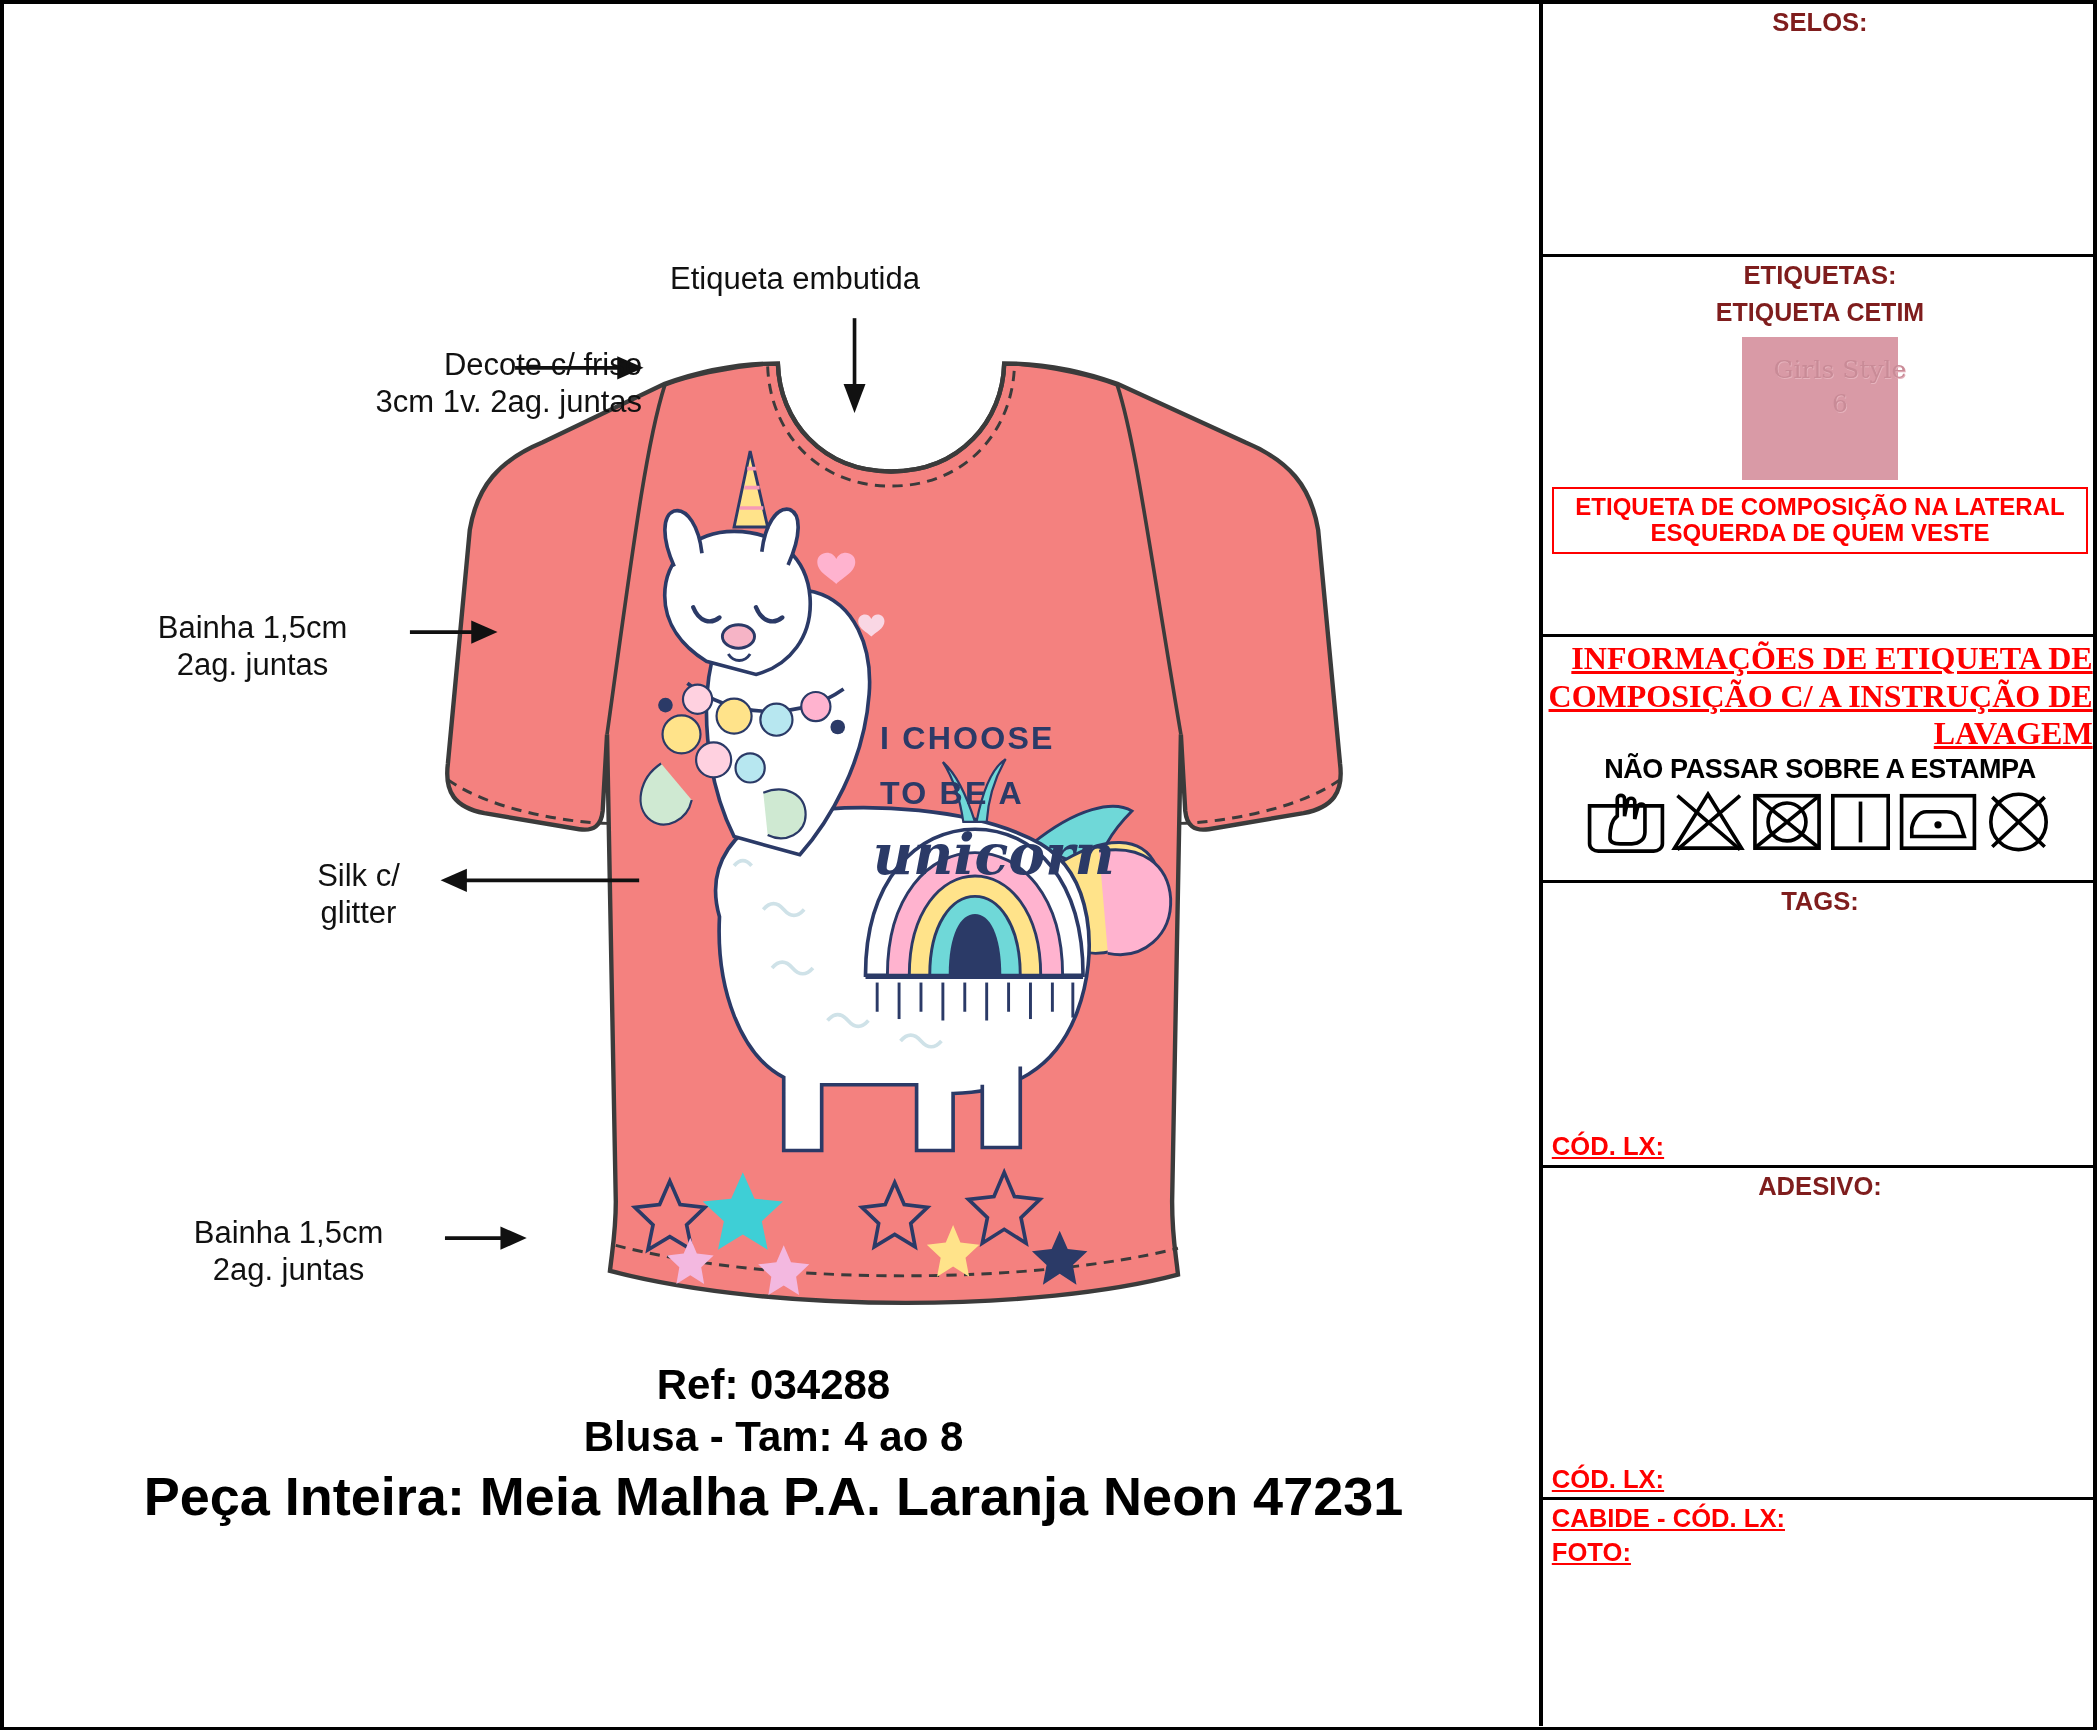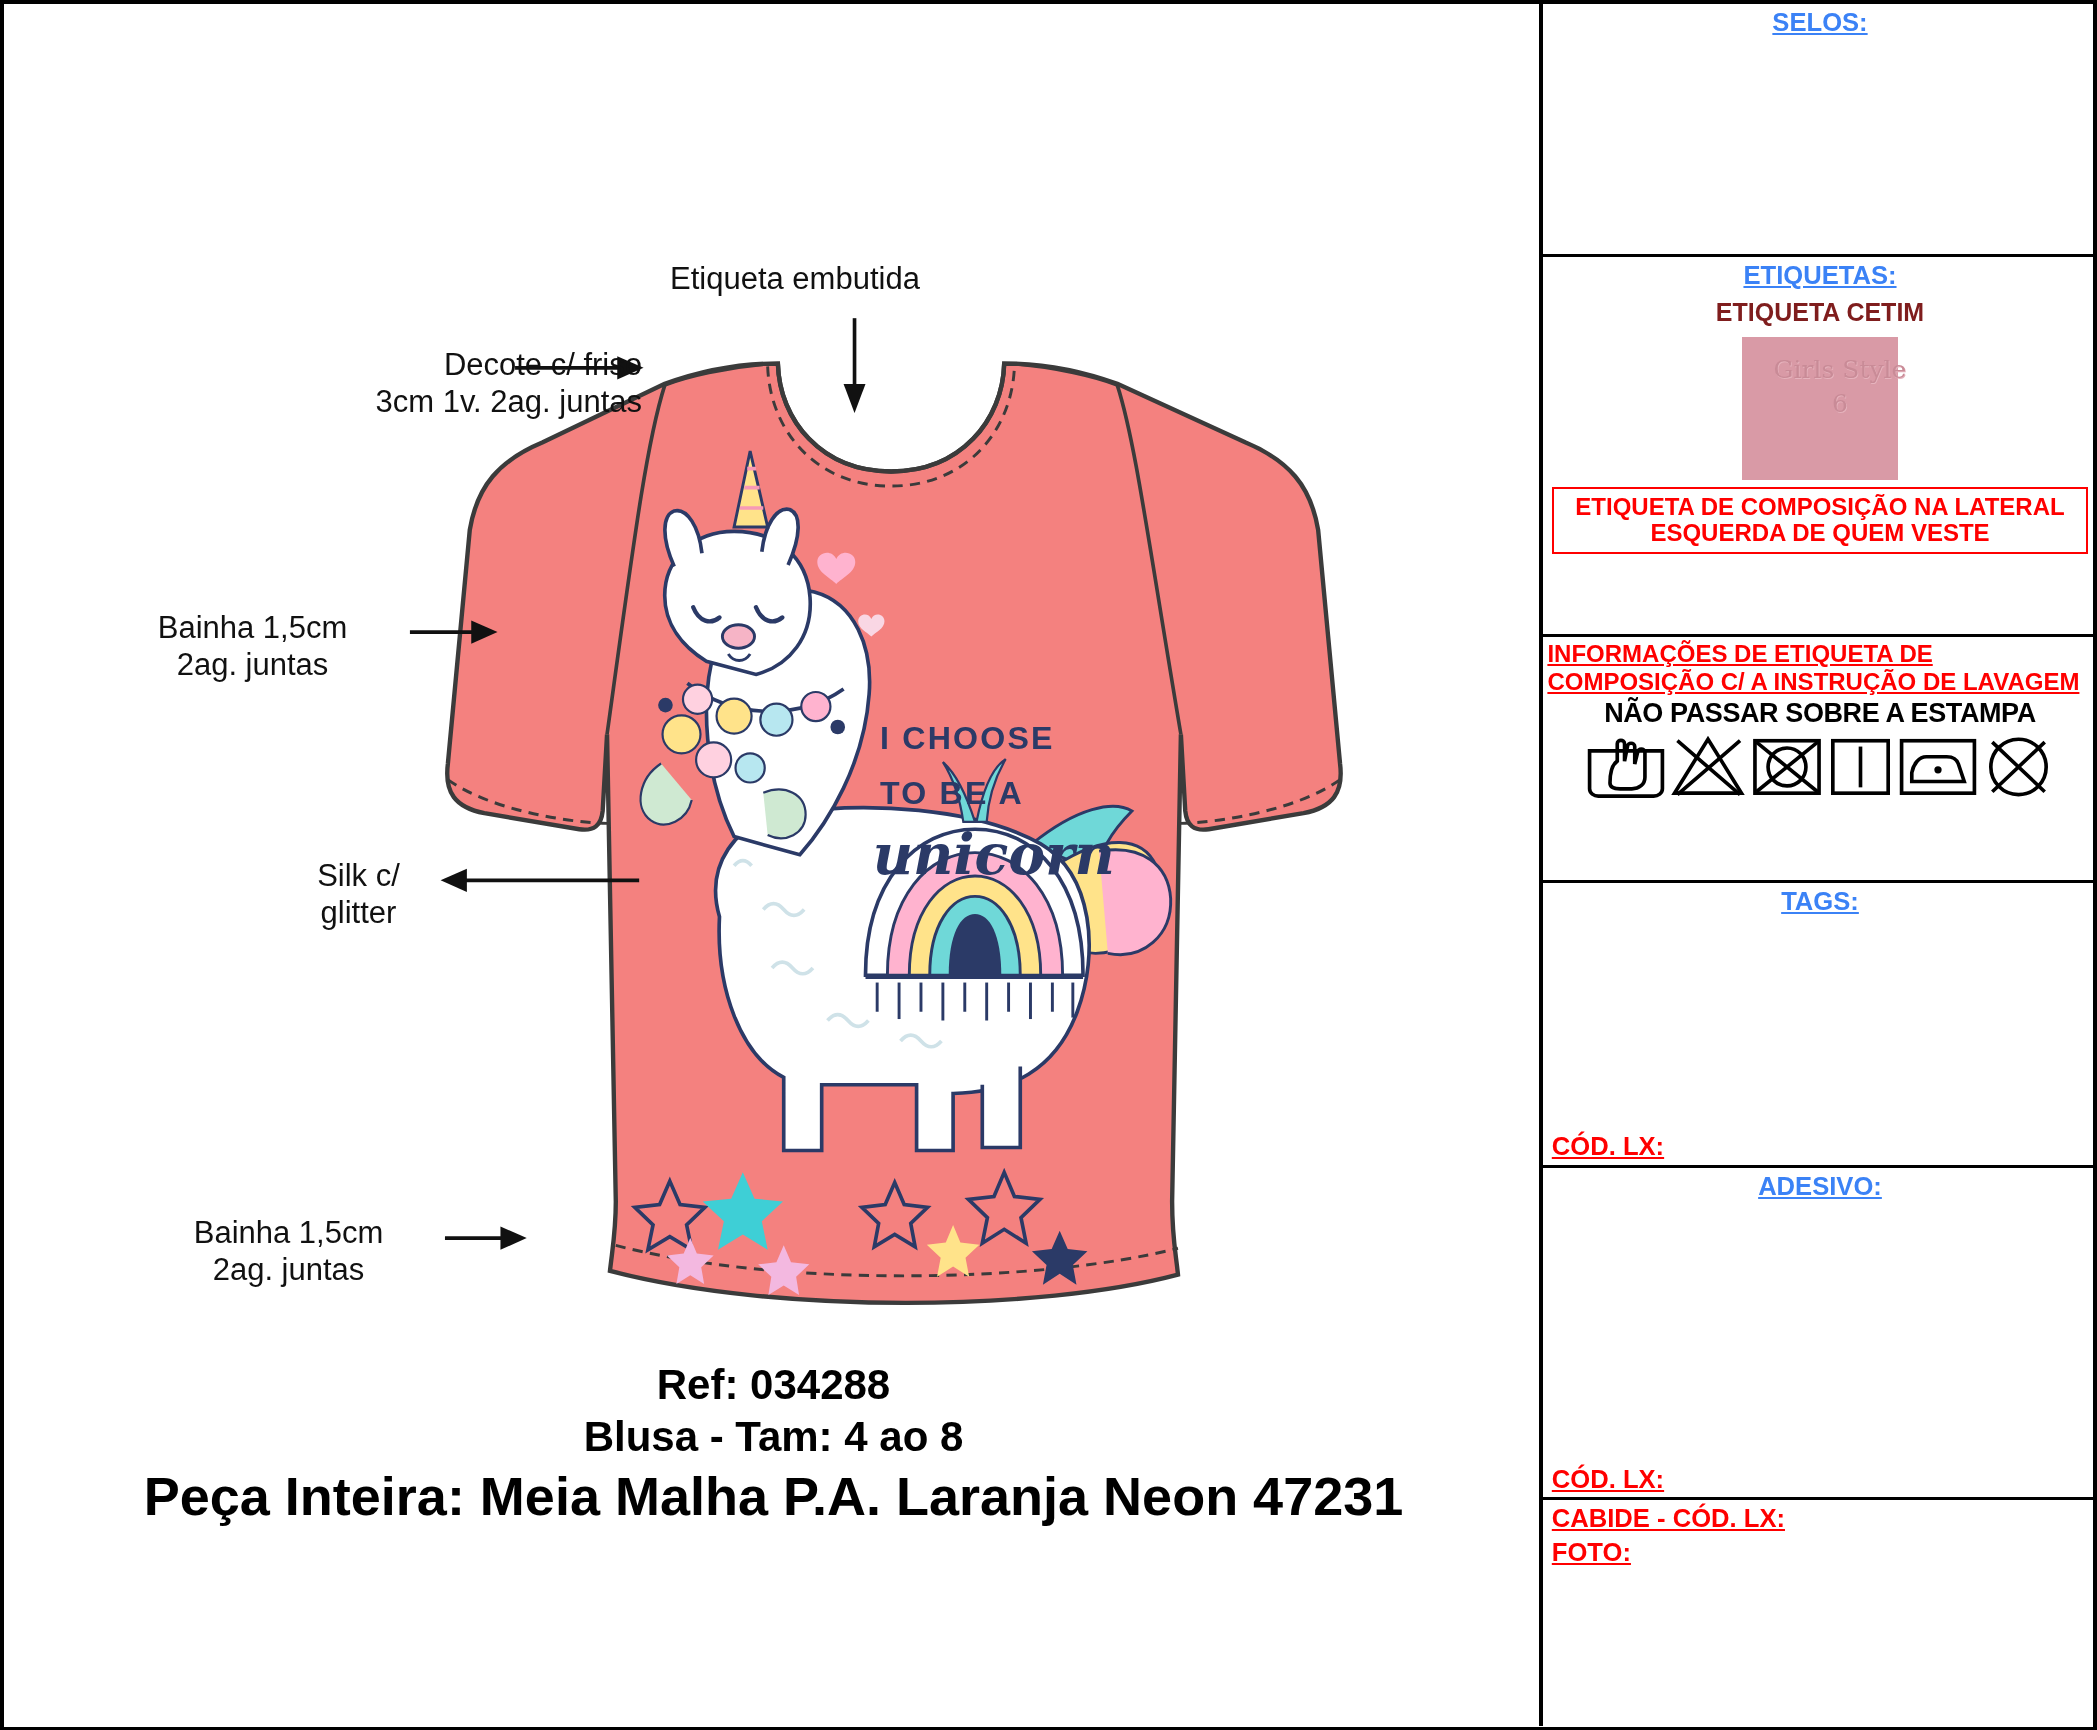--- a/index.html
+++ b/index.html
@@ -76,23 +76,22 @@
   
   .rp-row {
     position: absolute;
     left: 0;
     width: 554px;
     box-sizing: border-box;
     border-bottom: 3.7px solid #000;
   }
   .rp-title {
     text-align: center;
-    color: #3b82f6;
-    font-weight: bold;
-    text-decoration: underline;
+    color: #7f1d1d;
+    font-weight: bold;
     font-size: 25.6px;
     padding-top: 4.4px;
   }
   .rp-sub {
     text-align: center;
     color: #7f1d1d;
     font-weight: bold;
     font-size: 25px;
     padding-top: 7.3px;
   }
@@ -109,25 +108,26 @@
     color: #ff0000;
     font-weight: bold;
     font-size: 24px;
     text-align: center;
     line-height: 1.12;
     padding: 4.4px 2.9px;
   }
   .info-red {
     color: #ff0000;
     font-weight: bold;
-    font-size: 24px;
-    text-align: left;
+    font-size: 32px;
+    text-align: right;
     line-height: 1.16;
     padding: 4.4px 4.4px 1.5px 4.4px;
     text-decoration: underline;
+    font-family: Liberation Serif, serif;
   }
   .nao-passar {
     color: #000;
     font-weight: bold;
     font-size: 27px;
     text-align: center;
     line-height: 1.05;
     padding: 1.5px 1.5px;
     letter-spacing: -0.4px;
   }

